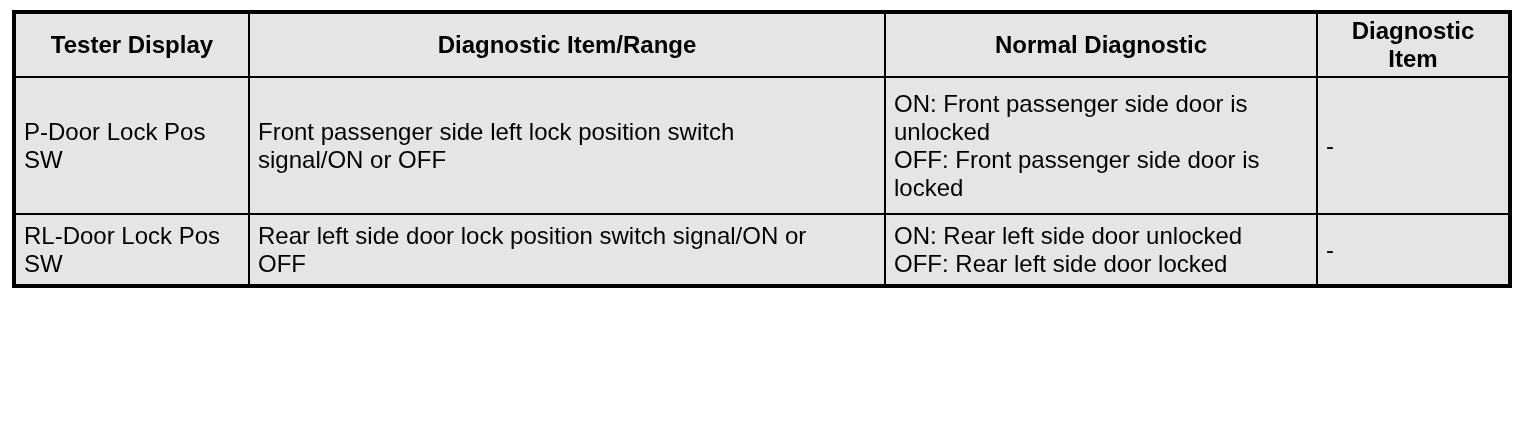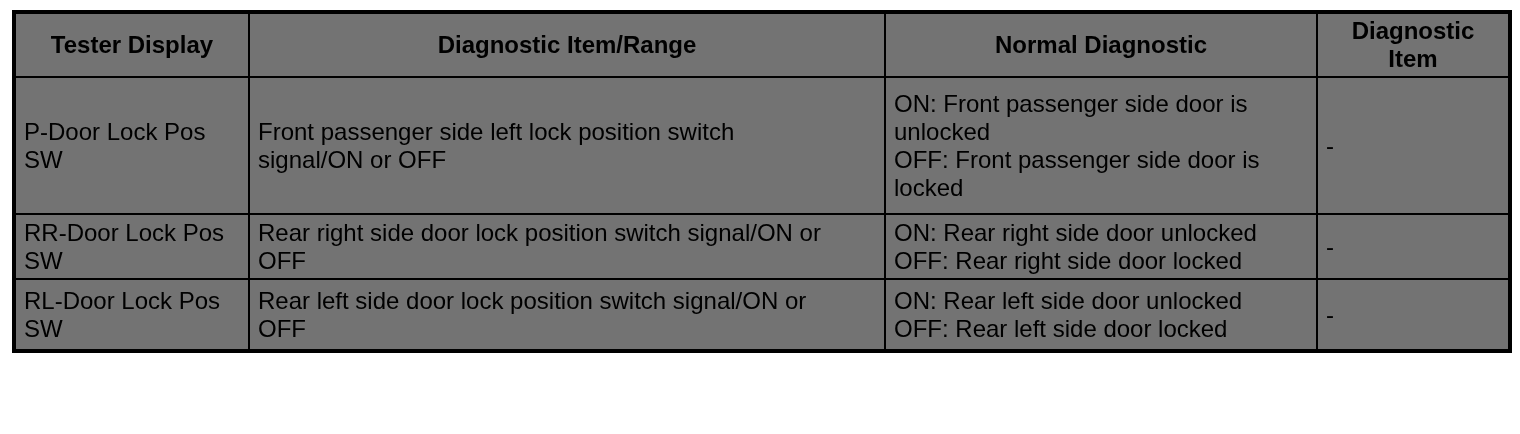--- a/index.html
+++ b/index.html
@@ -15,21 +15,21 @@
     width: 1520px;
     height: 434px;
     background: #ffffff;
   }
   table.diag-table {
     border-collapse: collapse;
     table-layout: fixed;
     width: 1496px;
     margin: 10px 0 0 12px;
     border: 4px solid #000000;
-    background: #737373;
+    background: #e5e5e5;
   }
   .diag-table th,
   .diag-table td {
     border: 2px solid #000000;
     font-family: "Liberation Sans", sans-serif;
     color: #000000;
     white-space: pre-line;
     overflow: hidden;
     box-sizing: border-box;
   }
@@ -84,29 +84,20 @@
         <td>P-Door Lock Pos
 SW</td>
         <td>Front passenger side left lock position switch
 signal/ON or OFF</td>
         <td>ON: Front passenger side door is
 unlocked
 OFF: Front passenger side door is
 locked</td>
         <td>-</td>
       </tr>
-      <tr class="row-2">
-        <td>RR-Door Lock Pos
-SW</td>
-        <td>Rear right side door lock position switch signal/ON or
-OFF</td>
-        <td>ON: Rear right side door unlocked
-OFF: Rear right side door locked</td>
-        <td>-</td>
-      </tr>
       <tr class="row-3">
         <td>RL-Door Lock Pos
 SW</td>
         <td>Rear left side door lock position switch signal/ON or
 OFF</td>
         <td>ON: Rear left side door unlocked
 OFF: Rear left side door locked</td>
         <td>-</td>
       </tr>
     </tbody>

